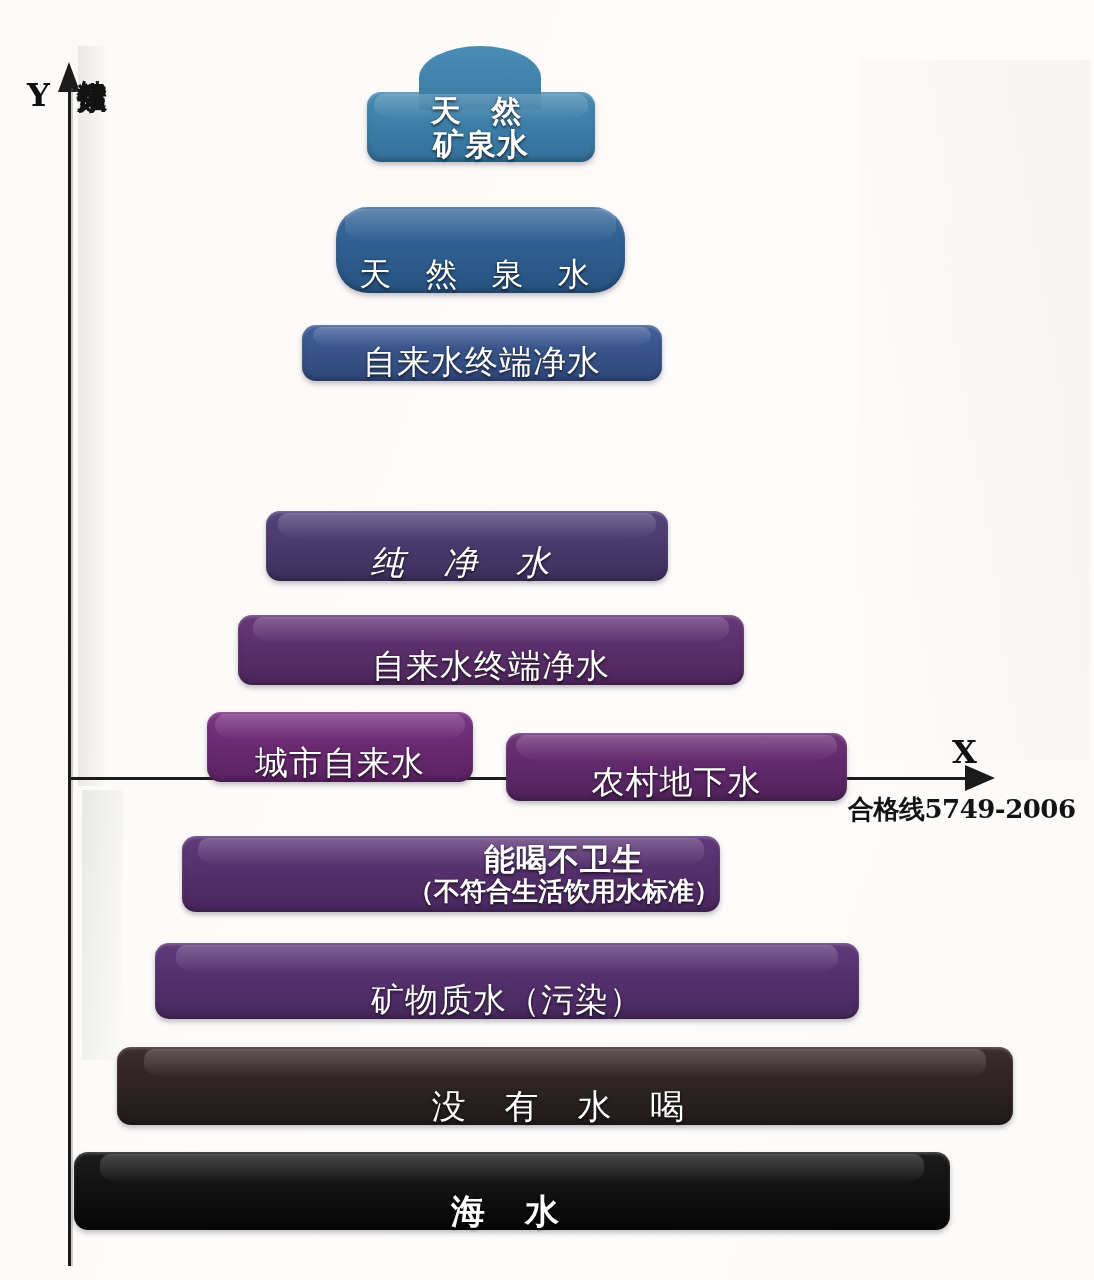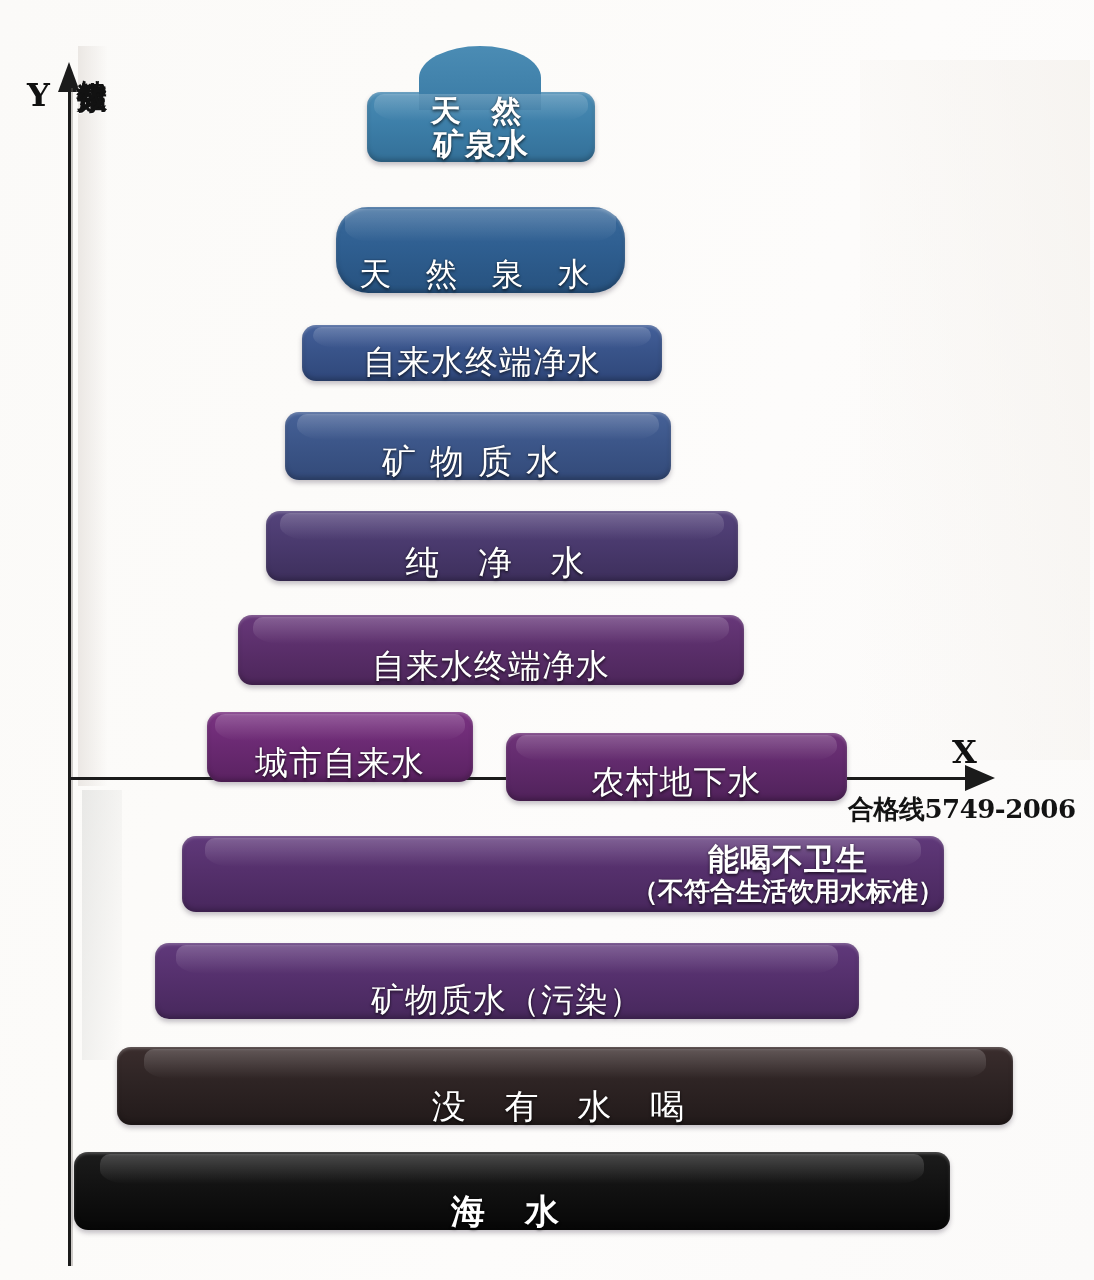--- a/index.html
+++ b/index.html
@@ -216,46 +216,42 @@
   <div class="bar" style="left:336px; top:207px; width:289px; height:86px;
               background:linear-gradient(180deg,#3a6a9c 0%,#2f5f91 45%,#27527f 100%);border-radius:32px;">
     <span class="bar-inner t-32">天 然 泉 水</span>
   </div>
 
   <div class="bar" style="left:302px; top:313px; width:360px; height:56px;
               background:linear-gradient(180deg,#44609a 0%,#39548a 45%,#2f477a 100%);margin-top:12px;">
     <span class="bar-inner t-33">自来水终端净水</span>
   </div>
 
-  <div class="bar" style="left:285px; top:412px; width:386px; height:68px;
-              background:linear-gradient(180deg,#476298 0%,#3c5689 45%,#334a79 100%);">
-    <span class="bar-inner t-34">矿物质水</span>
-  </div>
-
-  <div class="bar" style="left:266px; top:511px; width:472px; height:70px;
-              background:linear-gradient(180deg,#55447c 0%,#4a3a6e 45%,#3d2f5c 100%);">
+
+  <div class="bar" style="left:266px; top:511px; width:402px; height:70px;
+              background:linear-gradient(180deg,#55447c 0%,#4a3a6e 45%,#3d2f5c 100%);font-style:italic;">
     <span class="bar-inner t-34">纯 净 水</span>
   </div>
 
   <div class="bar" style="left:238px; top:615px; width:506px; height:70px;
               background:linear-gradient(180deg,#68387a 0%,#5b2f6b 45%,#4c265a 100%);">
     <span class="bar-inner t-33">自来水终端净水</span>
   </div>
 
   <div class="bar" style="left:207px; top:712px; width:266px; height:70px;
               background:linear-gradient(180deg,#7a3382 0%,#6b2a73 45%,#5a2261 100%);">
     <span class="bar-inner t-33">城市自来水</span>
   </div>
 
   <div class="bar" style="left:506px; top:733px; width:341px; height:68px;
               background:linear-gradient(180deg,#6f3379 0%,#612a6c 45%,#50225a 100%);">
     <span class="bar-inner t-33">农村地下水</span>
   </div>
 
-  <div class="bar" style="left:182px; top:836px; width:762px; height:76px; flex-direction:column;
+  <div class="bar" style="left:182px; top:836px; width:538px; height:76px; flex-direction:column;
               background:linear-gradient(180deg,#60397a 0%,#55306c 45%,#48275d 100%);">
     <span class="bar-inner">
       <span class="bar-title t-31">能喝不卫生</span>
       <span class="bar-sub t-26">（不符合生活饮用水标准）</span>
     </span>
   </div>
 
   <div class="bar" style="left:155px; top:943px; width:704px; height:76px;
               background:linear-gradient(180deg,#60397b 0%,#55306d 45%,#47285c 100%);">
     <span class="bar-inner t-33">矿物质水（污染）</span>

